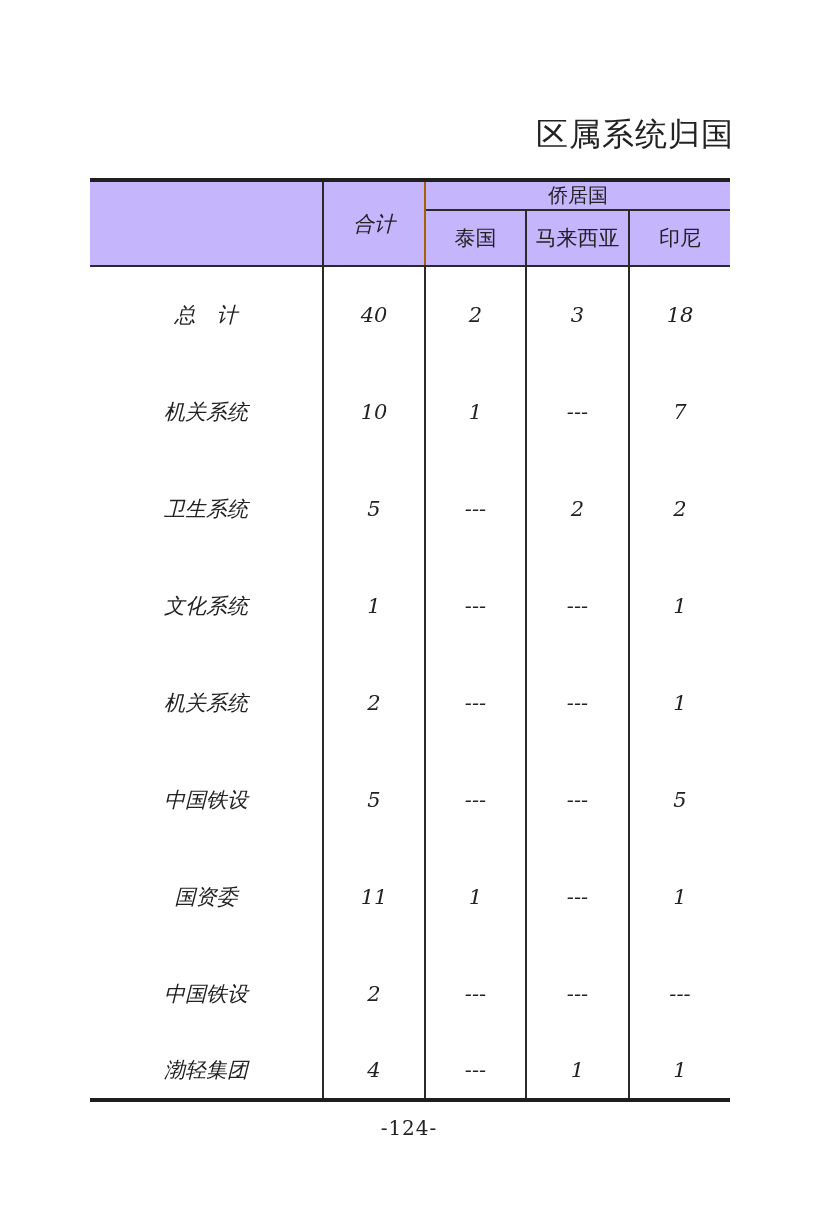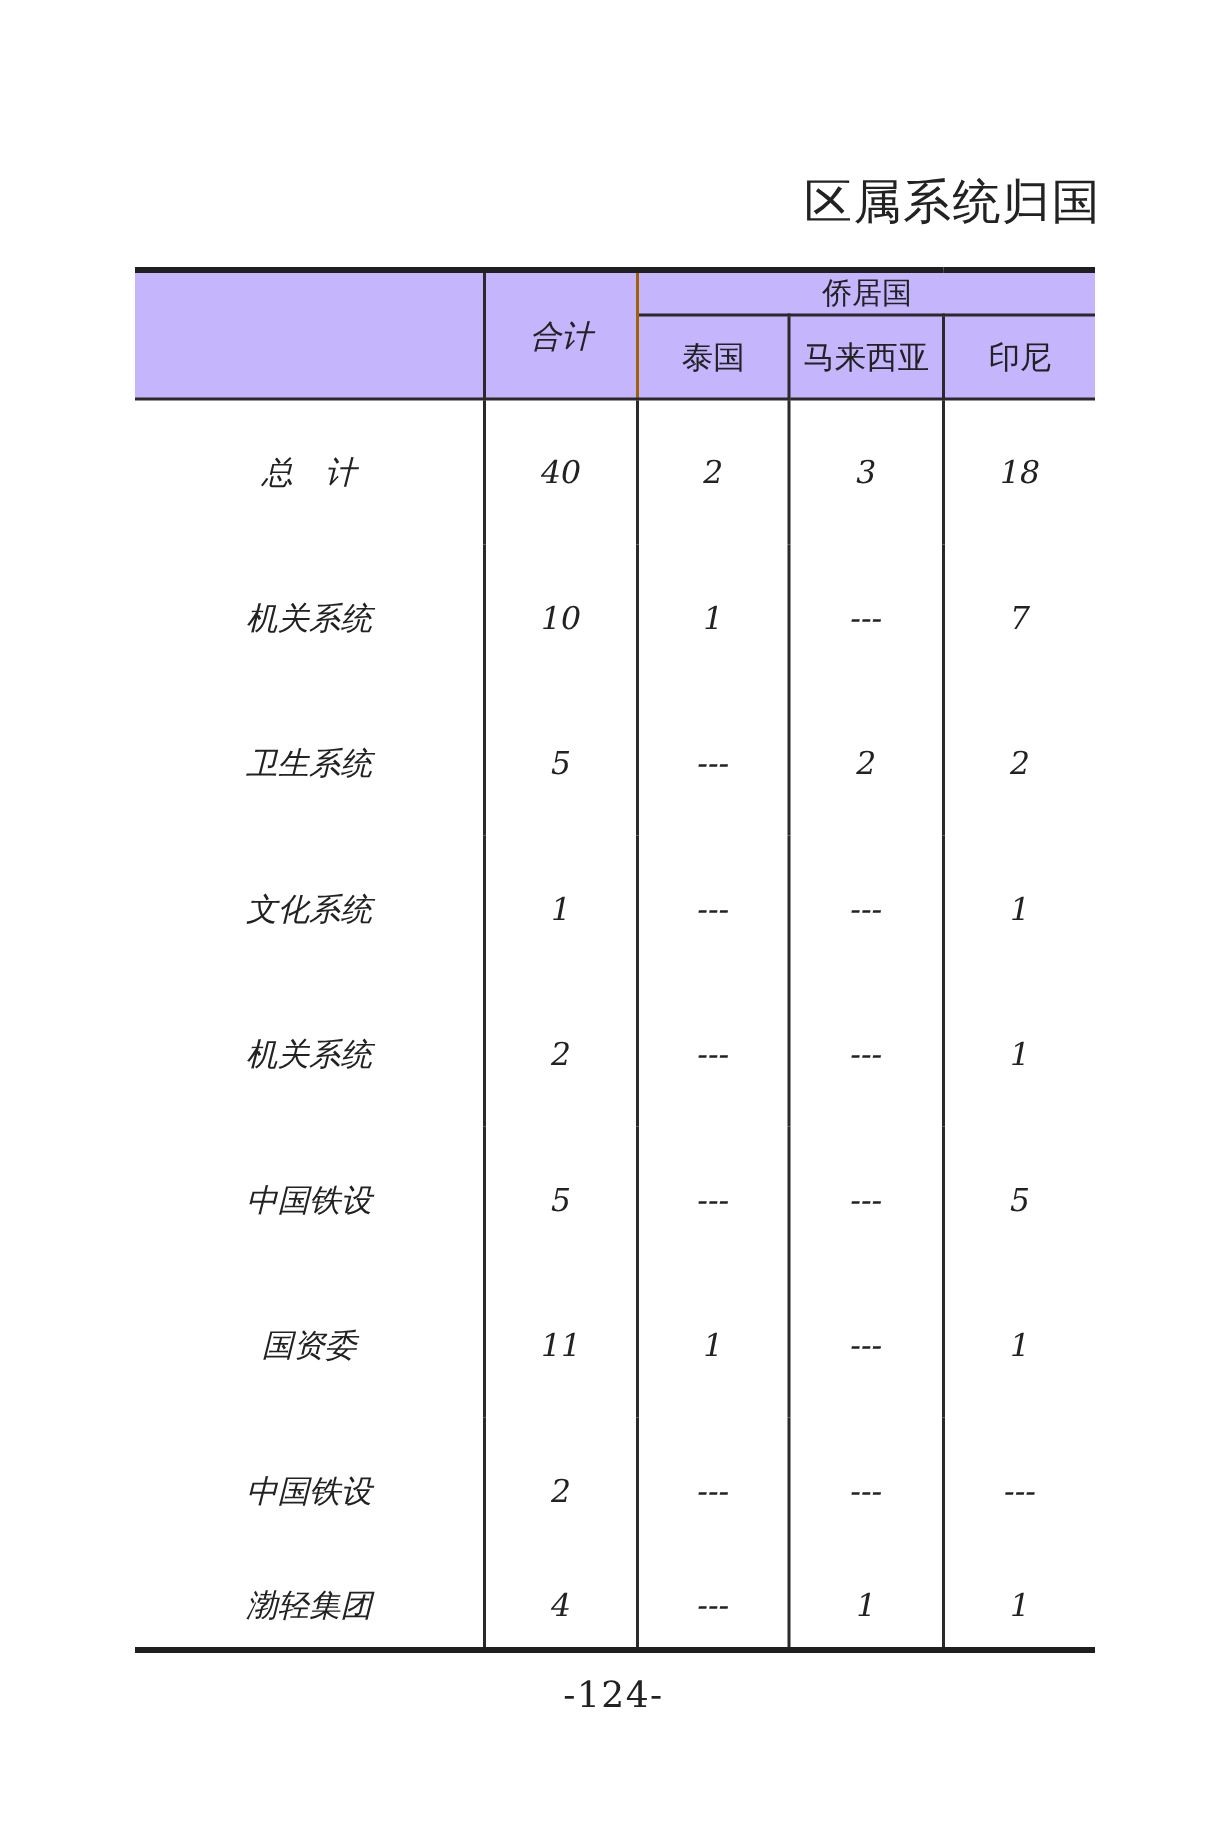--- a/index.html
+++ b/index.html
@@ -57,21 +57,21 @@
   tbody tr.last-row { height: 58px; }
   tbody td.row-label { border-right: 2px solid #2a2a2a; }
   tbody td.val { border-right: 2px solid #2a2a2a; }
   tbody td.val-last { border-right: none; }
   .page-number {
     position: absolute;
     top: 1116px;
     left: 0;
     width: 818px;
     text-align: center;
-    font-size: 24px;
+    font-size: 20px;
     letter-spacing: 1px;
     color: #222222;
   }
 </style>
 </head>
 <body>
 
 <div class="page">
 
   <div class="title">区属系统归国</div>

